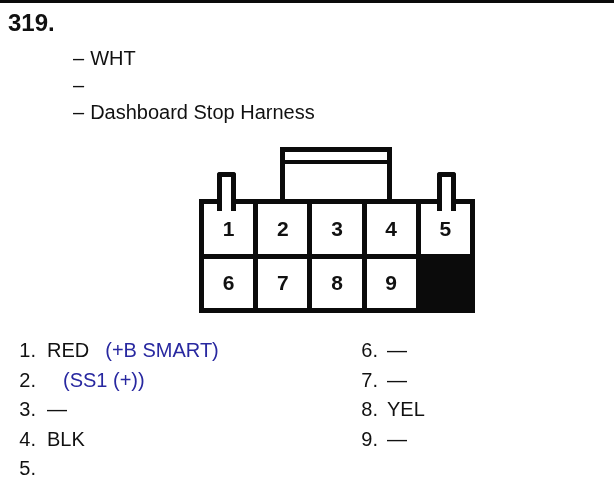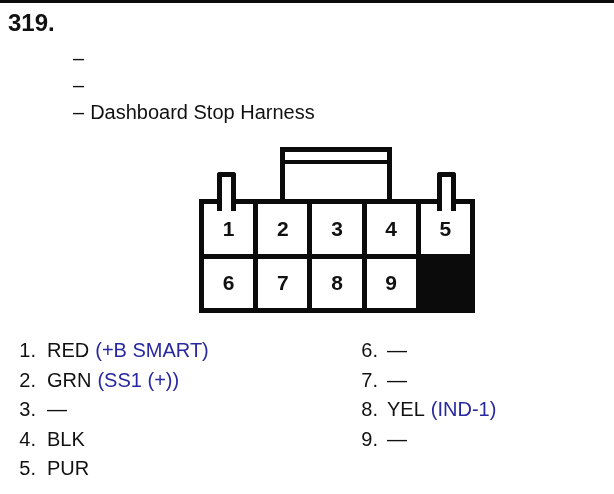--- a/index.html
+++ b/index.html
@@ -108,36 +108,37 @@
   .pin-col-left  { left: 10px; }
   .pin-col-right { left: 345px; }
   .pin-row { display: flex; white-space: nowrap; }
   .pin-num {
     display: inline-block;
     text-align: right;
   }
   .pin-col-left  .pin-num { width: 26px; margin-right: 11px; }
   .pin-col-right .pin-num { width: 33px; margin-right: 9px; }
   .wire-color { }
-  .signal-name { color: #2828a0; margin-left: 6px; }
+  .signal-name { color: #2828a0; margin-left: 16px; }
 </style>
 </head>
 <body>
 
 <div class="page">
 
   <div class="top-rule"></div>
 
   <div class="heading">
     <span>319.</span>
   </div>
 
   <div class="details">
     <div class="detail-item">
       <span class="dash-bullet">–</span>
+      <span>WHT</span>
     </div>
     <div class="detail-item">
       <span class="dash-bullet">–</span>
     </div>
     <div class="detail-item">
       <span class="dash-bullet">–</span>
       <span>Dashboard Stop Harness</span>
     </div>
   </div>
 
@@ -163,53 +164,50 @@
   </div>
 
   <div class="pin-col pin-col-left">
     <div class="pin-row">
       <span class="pin-num">1.</span>
       <span class="wire-color">RED</span>
       <span class="signal-name">(+B SMART)</span>
     </div>
     <div class="pin-row">
       <span class="pin-num">2.</span>
-      <span class="wire-color">GRN</span>
       <span class="signal-name">(SS1 (+))</span>
     </div>
     <div class="pin-row">
       <span class="pin-num">3.</span>
       <span class="wire-color">—</span>
       <span class="signal-name"></span>
     </div>
     <div class="pin-row">
       <span class="pin-num">4.</span>
       <span class="wire-color">BLK</span>
     </div>
     <div class="pin-row">
       <span class="pin-num">5.</span>
-      <span class="wire-color">PUR</span>
     </div>
   </div>
 
   <div class="pin-col pin-col-right">
     <div class="pin-row">
       <span class="pin-num">6.</span>
       <span class="wire-color">—</span>
       <span class="signal-name"></span>
     </div>
     <div class="pin-row">
       <span class="pin-num">7.</span>
       <span class="wire-color">—</span>
       <span class="signal-name"></span>
     </div>
     <div class="pin-row">
       <span class="pin-num">8.</span>
       <span class="wire-color">YEL</span>
-      <span class="signal-name">(IND-1)</span>
     </div>
     <div class="pin-row">
       <span class="pin-num">9.</span>
       <span class="wire-color">—</span>
       <span class="signal-name"></span>
     </div>
   </div>
 
 </div>
 

